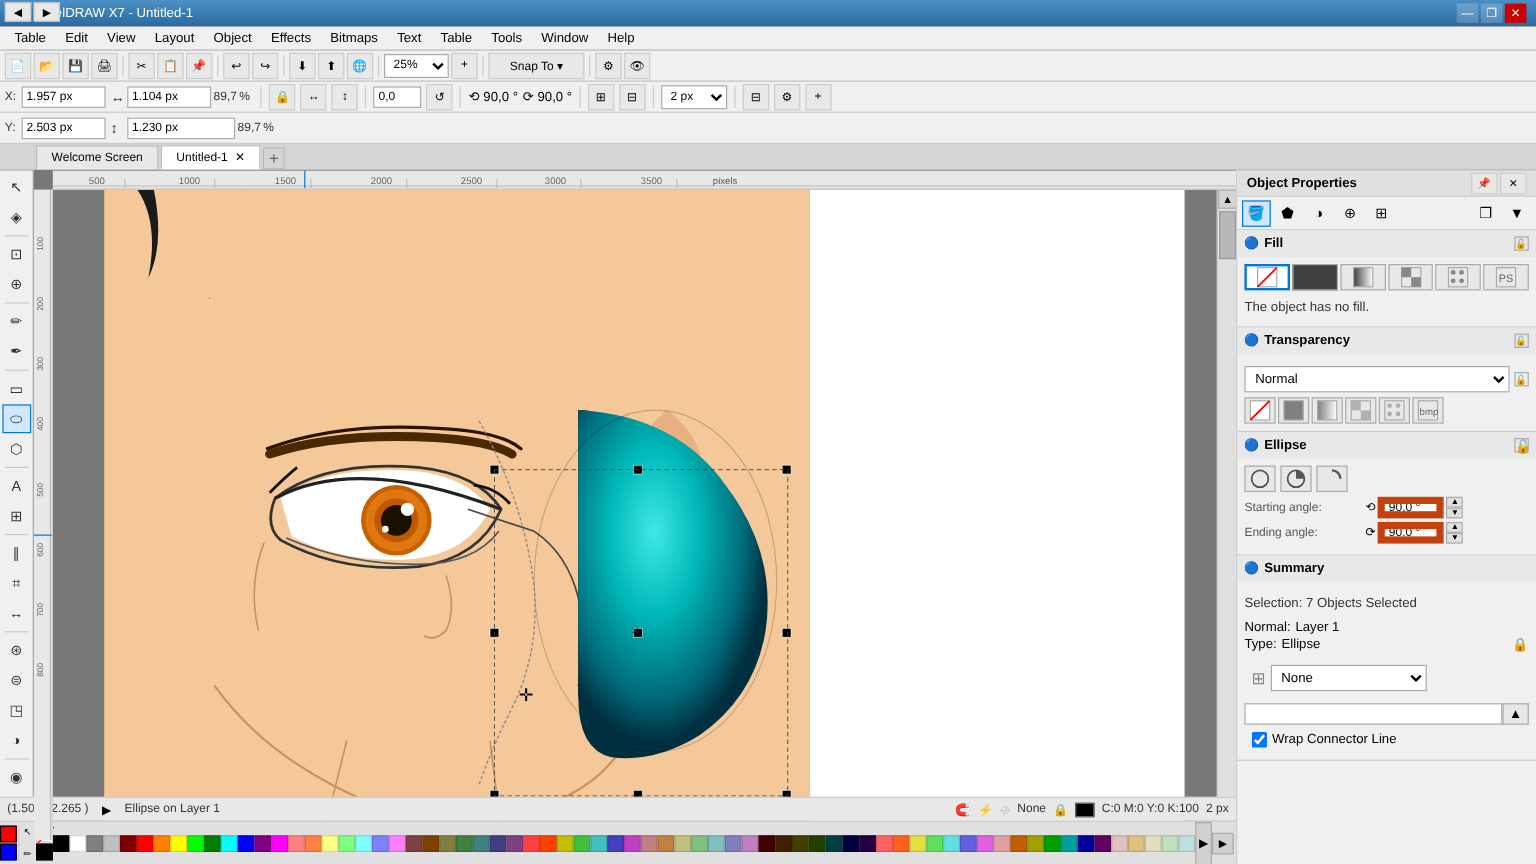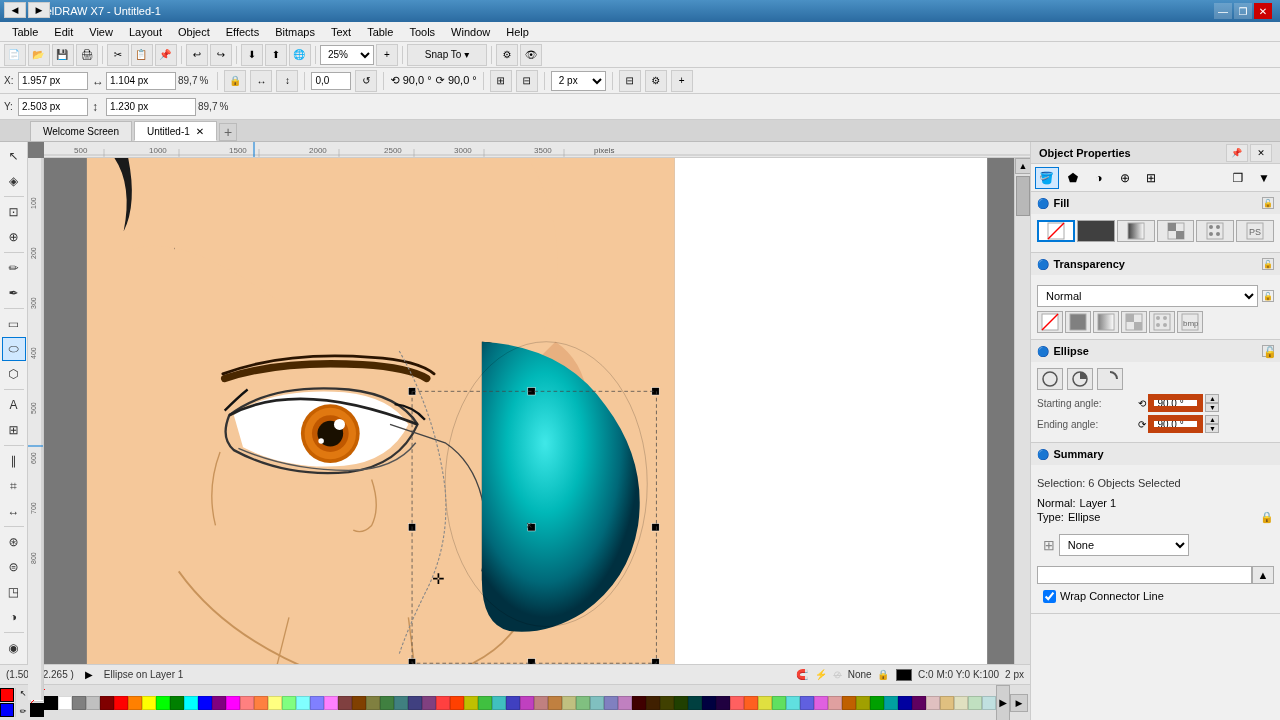--- a/index.html
+++ b/index.html
@@ -471,20 +471,21 @@
                 <circle cx="12" cy="12" r="2" fill="#888"></circle>
               </svg>
           </button>
           <button class="fill-btn" title="PostScript Fill">
             <svg width="18" height="18" viewBox="0 0 18 18">
                 <rect x="1" y="1" width="16" height="16" fill="none" stroke="#aaa"></rect>
                 <text x="3" y="13" font-size="9" fill="#666">PS</text>
               </svg>
           </button>
         </div>
+        <div class="fill-text">The object has no fill.</div>
       </div>
     </div>
 
     <div class="panel-section">
       <div class="panel-section-header">
         <span class="section-arrow">🔵</span>
         <span>Transparency</span>
         <div style="margin-left:auto; width:12px; height:12px; border:1px solid #aaa; display:flex; align-items:center; justify-content:center; font-size:8px;">🔓</div>
       </div>
       <div class="panel-section-content">
@@ -595,21 +596,21 @@
         </div>
       </div>
     </div>
 
     <div class="panel-section">
       <div class="panel-section-header">
         <span class="section-arrow">🔵</span>
         <span>Summary</span>
       </div>
       <div class="panel-section-content">
-        <div class="summary-text">Selection:  6 Objects Selected</div>
+        <div class="summary-text">Selection:  7 Objects Selected</div>
         <div class="summary-row">
           <span>Normal:</span>
           <span>Layer 1</span>
         </div>
         <div class="summary-row" style="margin-top:2px;">
           <span>Type:</span>
           <span>Ellipse</span>
           <span class="lock-icon" style="margin-left:auto;">🔒</span>
         </div>
 

